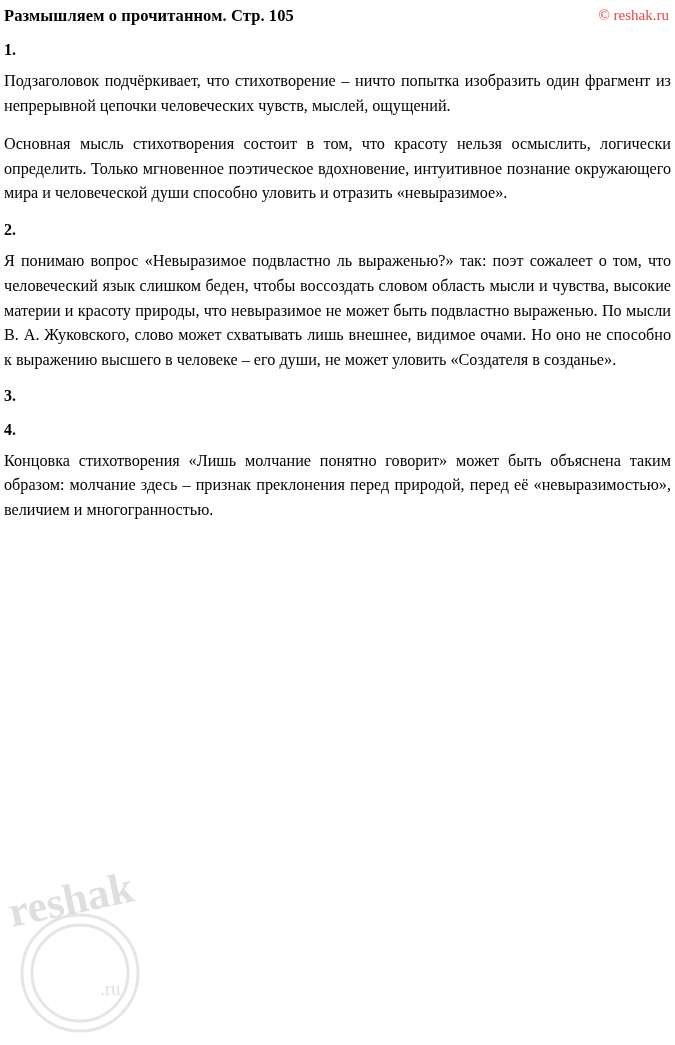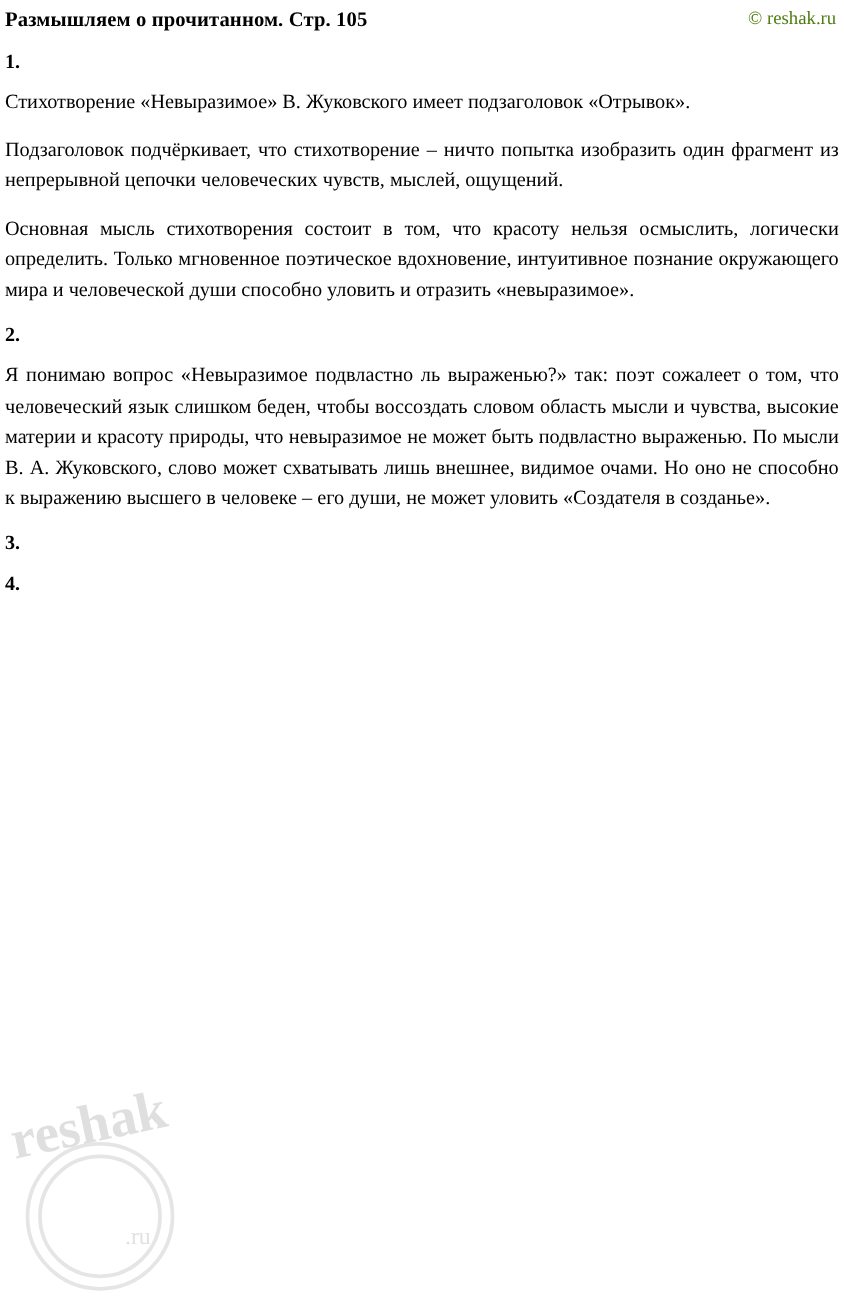--- a/index.html
+++ b/index.html
@@ -29,21 +29,21 @@
     margin: 0 0 10px 0;
   }
   .doc-title {
     font-weight: bold;
     font-size: 16.5px;
     line-height: 1.2;
     letter-spacing: 0.1px;
   }
   .watermark-text {
     font-size: 15px;
-    color: #4d7c0f;
+    color: #ef4444;
     white-space: nowrap;
     padding-top: 1px;
     padding-right: 2px;
   }
   .q-num {
     font-weight: bold;
     font-size: 16px;
     margin: 14px 0 10px 0;
     line-height: 1.2;
   }
@@ -93,36 +93,36 @@
 
 <div class="page">
 
   <div class="header-row">
     <div class="doc-title">Размышляем о прочитанном. Стр. 105</div>
     <div class="watermark-text">© reshak.ru</div>
   </div>
 
   <div>
     <div class="q-num">1.</div>
-    <p class="body-par">Стихотворение «Невыразимое» В. Жуковского имеет подзаголовок «Отрывок».</p>
     <p class="body-par">Подзаголовок подчёркивает, что стихотворение – ничто попытка изобразить один фрагмент из непрерывной цепочки человеческих чувств, мыслей, ощущений.</p>
     <p class="body-par">Основная мысль стихотворения состоит в том, что красоту нельзя осмыслить, логически определить. Только мгновенное поэтическое вдохновение, интуитивное познание окружающего мира и человеческой души способно уловить и отразить «невыразимое».</p>
   </div>
 
   <div>
     <div class="q-num">2.</div>
     <p class="body-par">Я понимаю вопрос «Невыразимое подвластно ль выраженью?» так: поэт сожалеет о том, что человеческий язык слишком беден, чтобы воссоздать словом область мысли и чувства, высокие материи и красоту природы, что невыразимое не может быть подвластно выраженью. По мысли В. А. Жуковского, слово может схватывать лишь внешнее, видимое очами. Но оно не способно к выражению высшего в человеке – его души, не может уловить «Создателя в созданье».</p>
   </div>
 
   <div>
     <div class="q-num">3.</div>
   </div>
 
   <div>
     <div class="q-num">4.</div>
+    <p class="body-par">Концовка стихотворения «Лишь молчание понятно говорит» может быть объяснена таким образом: молчание здесь – признак преклонения перед природой, перед её «невыразимостью», величием и многогранностью.</p>
   </div>
 
   <div class="watermark-stamp">
     <svg width="210" height="200" viewBox="0 0 210 200" xmlns="http://www.w3.org/2000/svg">
       <circle class="stamp-ring" cx="72" cy="118" r="58"></circle>
       <circle class="stamp-ring" cx="72" cy="118" r="48"></circle>
       <text class="stamp-word" x="4" y="72" transform="rotate(-12 4 72)">reshak</text>
       <text class="stamp-sub" x="92" y="140">.ru</text>
     </svg>
   </div>

